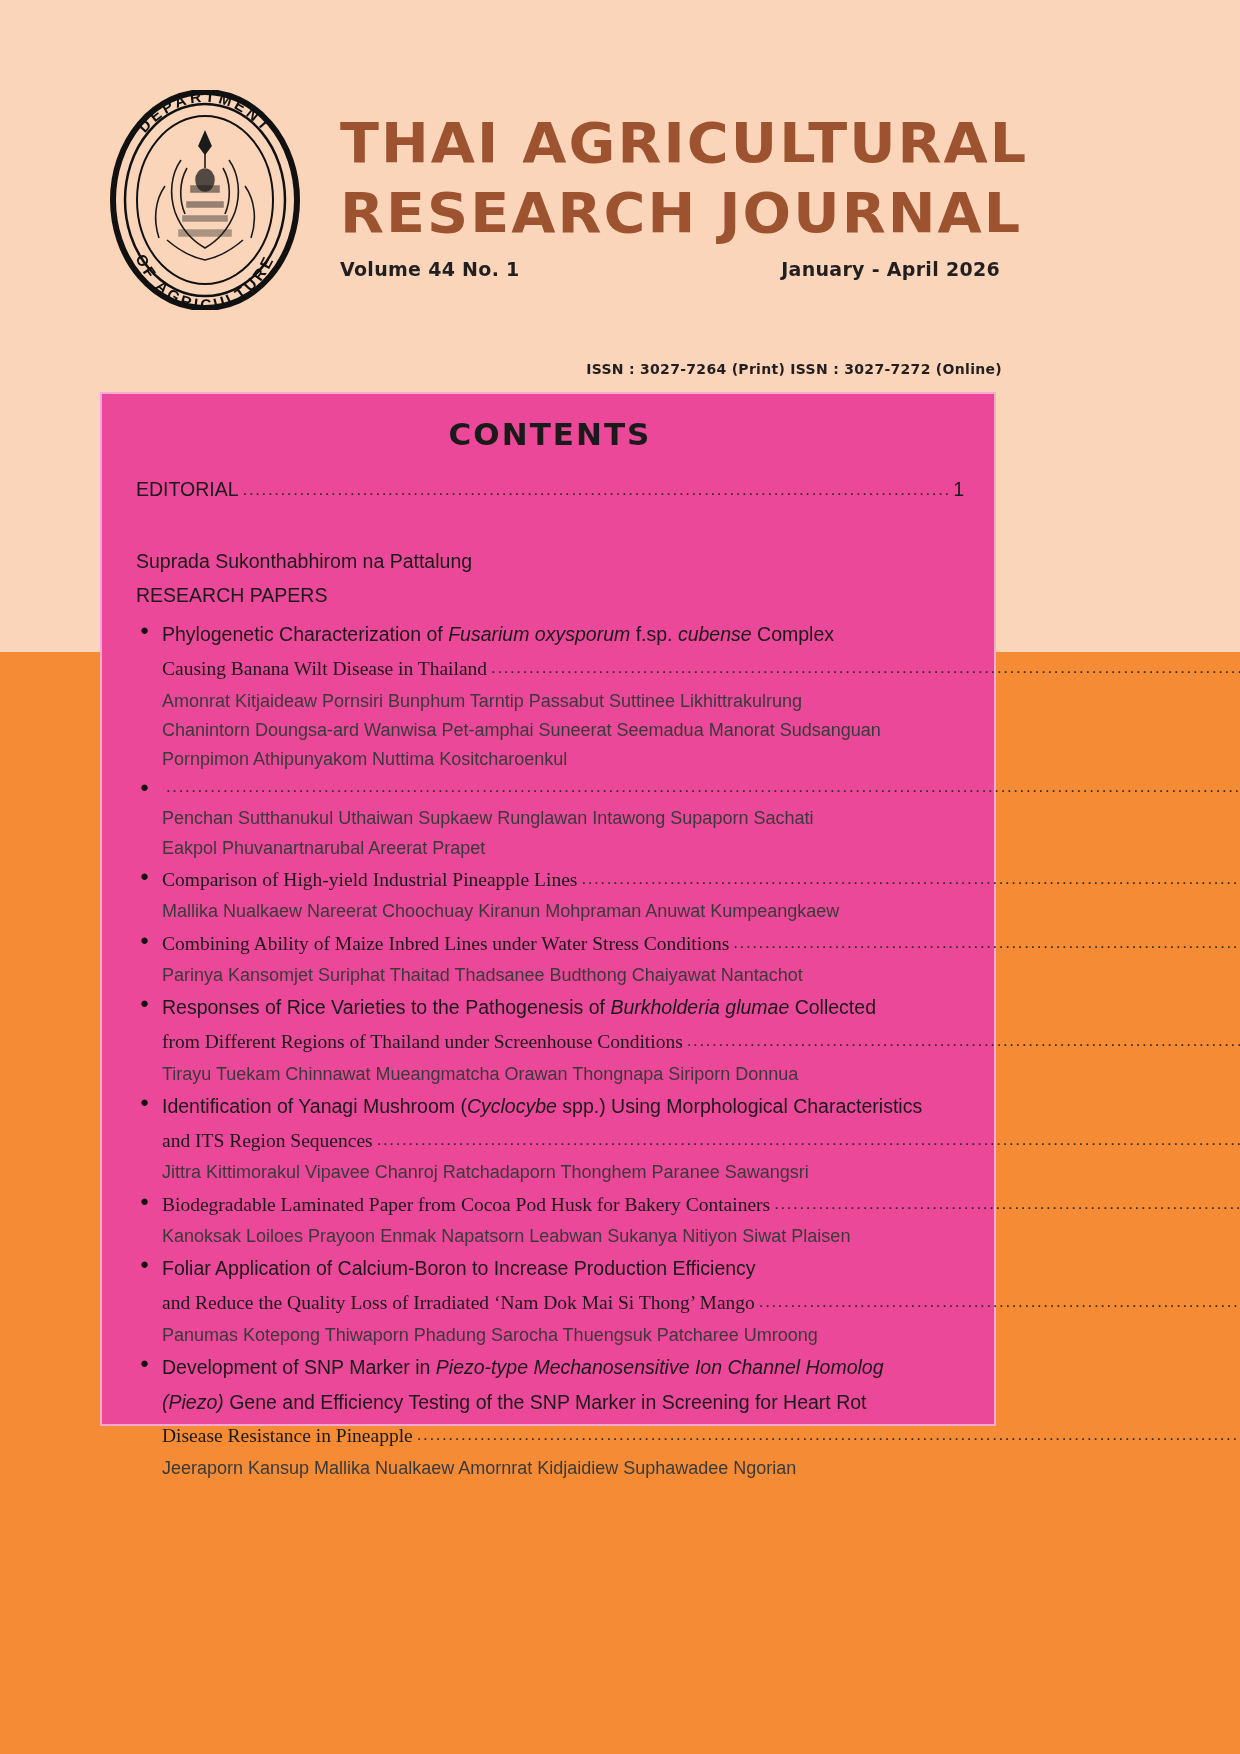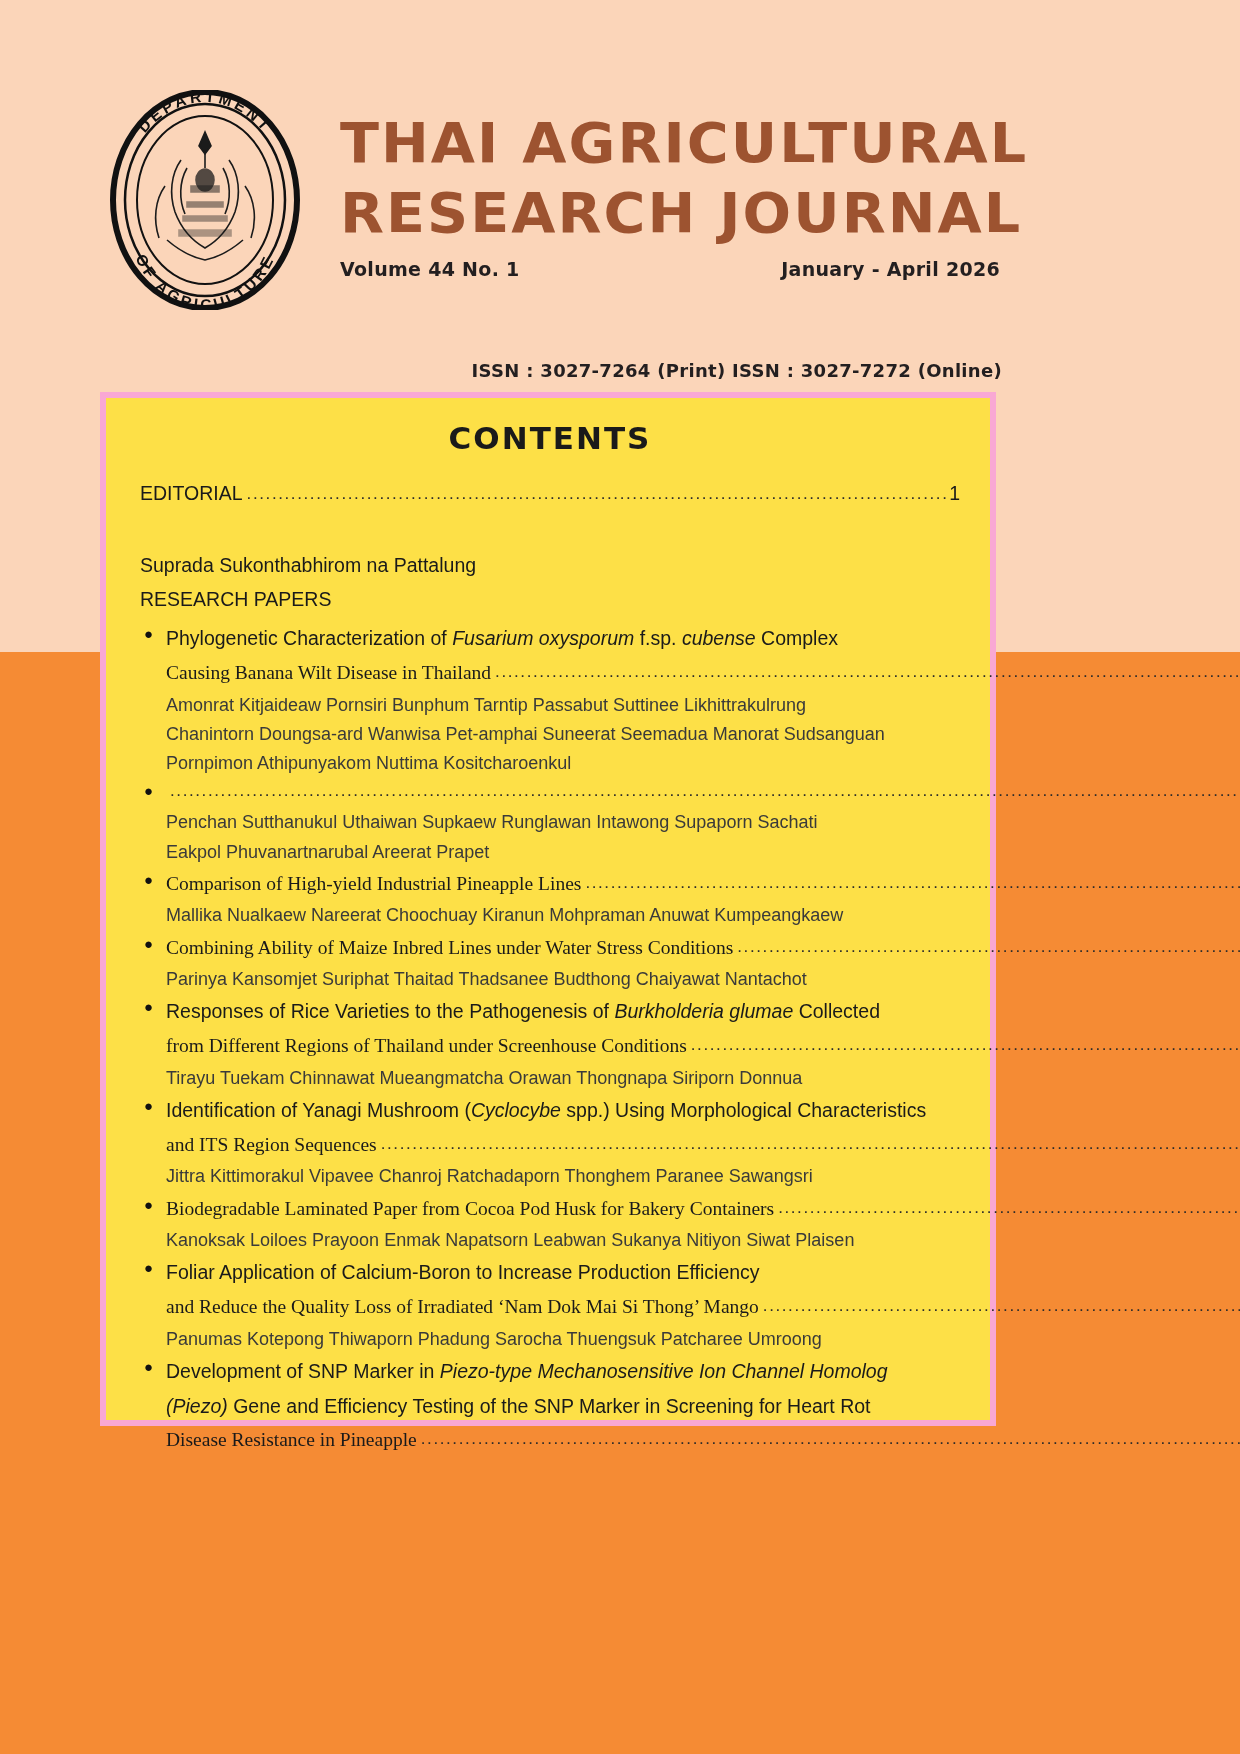--- a/index.html
+++ b/index.html
@@ -84,31 +84,31 @@
     letter-spacing: 0.3px;
     white-space: nowrap;
   }
   #issn-line {
     position: absolute;
     left: 0; top: 360px;
     width: 1002px;
     text-align: right;
   }
   #issn-line .meta-text {
-    font-size: 18px;
+    font-size: 14px;
   }
 
   
   #contents-box {
     position: absolute;
     left: 100px; top: 392px;
     width: 896px;
     height: 1034px;
-    background: #fde047;
-    border: 6px solid #f9a8d4;
+    background: #ec4899;
+    border: 2px solid #f9a8d4;
     box-sizing: border-box;
     padding: 22px 30px 10px 34px;
   }
   #contents-heading {
     text-align: center;
     font-family: "DejaVu Sans", sans-serif;
     font-weight: bold;
     font-size: 31px;
     letter-spacing: 2px;
     color: #1a1a1a;
@@ -366,15 +366,16 @@
           <span class="bullet">●</span>
           <div class="entry-text">
             <div class="wrap-row">Development of SNP Marker in <i>Piezo-type Mechanosensitive Ion Channel Homolog</i></div>
             <div class="wrap-row"><i>(Piezo)</i> Gene and Efficiency Testing of the SNP Marker in Screening for Heart Rot</div>
             <div class="title-row">
               <span class="t">Disease Resistance in Pineapple</span>
               <span class="dots">....................................................................................................................................................................................................................................................................</span>
             </div>
           </div>
         </div>
+        <div class="authors">Jeeraporn Kansup  Mallika Nualkaew  Amornrat Kidjaidiew  Suphawadee Ngorian</div>
       </div>
     </div>
 </div>
 
 </body></html>

